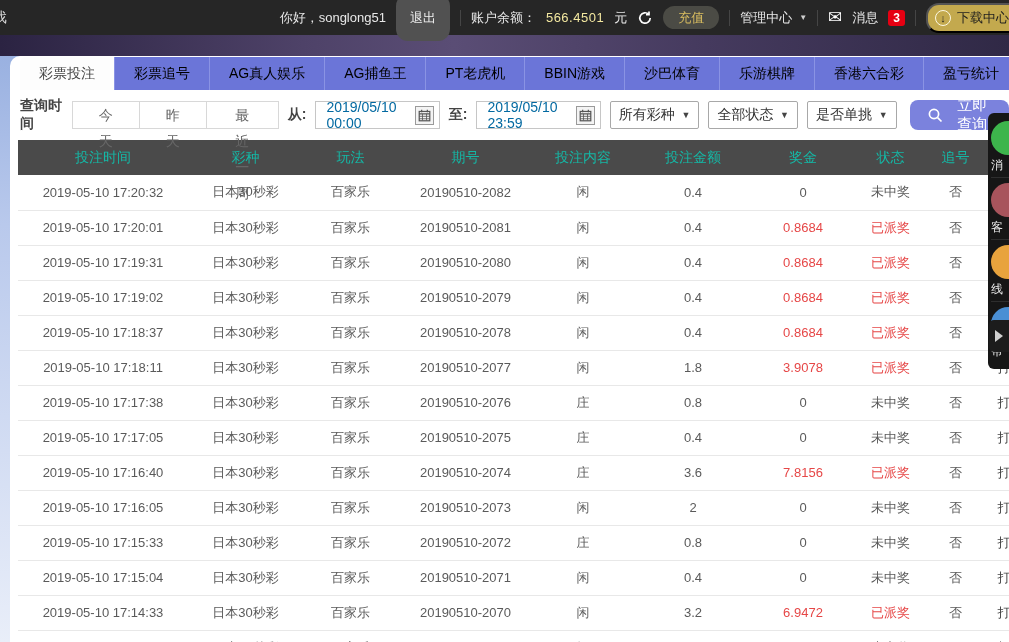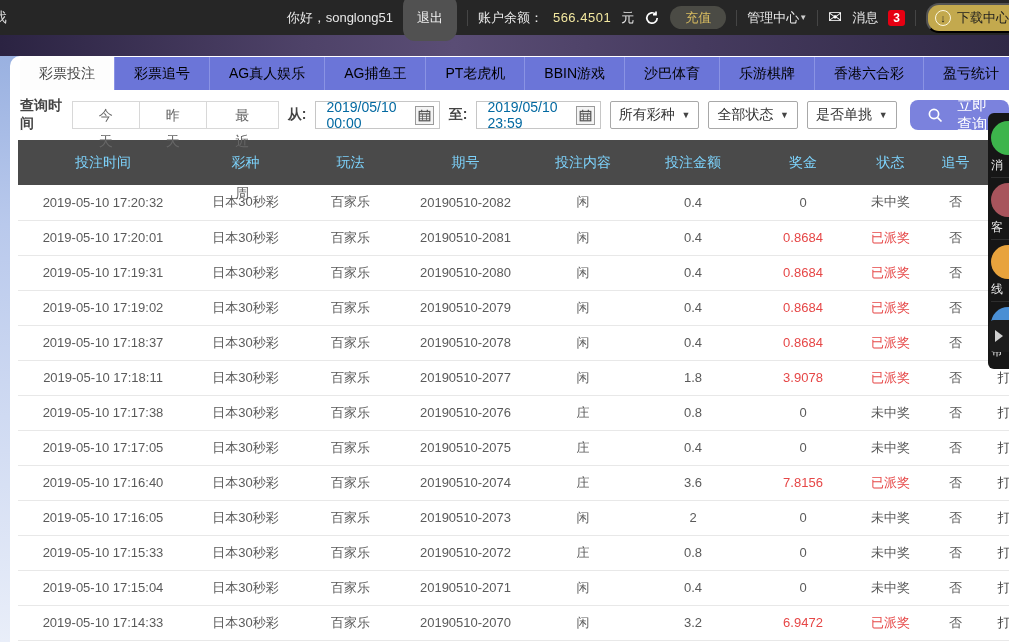--- a/index.html
+++ b/index.html
@@ -15,21 +15,21 @@
     color:#e8e8e8; font-size:13px; padding:0 0 0 0; position:relative; z-index:5;
   }
   .tb-partial { margin-left:-7px; color:#ddd; font-size:14px; }
   .tb-right { margin-left:auto; display:flex; align-items:center; gap:10px; white-space:nowrap; }
   .tb-sep { width:1px; height:16px; background:#454545; display:inline-block; }
   .pill { border:none; border-radius:12px; font-size:13px; cursor:pointer; line-height:1; }
   .logout-pill { background:#515151; color:#f0f0f0; padding:17px 14px; }
   .balance { color:#f3e8a0; letter-spacing:0.5px; }
   .refresh-icon { display:inline-flex; cursor:pointer; }
   .recharge-pill { background:#4b4b45; color:#d9bd60; padding:5px 15px; }
-  .admin-menu { display:inline-flex; align-items:center; cursor:pointer; }
+  .admin-menu { display:inline-flex; align-items:center; gap:7px; cursor:pointer; }
   .caret-down { font-size:8px; color:#cfcfcf; }
   .mail-icon { font-size:17px; color:#fff; cursor:pointer; }
   .badge { background:#e60012; color:#fff; font-size:12px; font-weight:bold; padding:1px 5px; border-radius:3px; }
   .download-pill {
     background:#c3a94e; color:#1d1d1d; display:inline-flex; align-items:center; gap:6px;
     padding:4px 14px 4px 7px; border-radius:13px; margin-right:-16px; font-size:13px; cursor:pointer;
   }
   .dl-circle {
     width:16px; height:16px; border-radius:50%; border:1px solid #fdf8e2; color:#252525;
     display:inline-flex; align-items:center; justify-content:center; font-size:11px; font-weight:bold;
@@ -64,21 +64,21 @@
     height:28px; width:112px; padding:0 8px; background:#fff; color:#333; font-size:14px; border-radius:2px; cursor:pointer;
   }
   .sel-caret { font-size:9px; color:#444; }
   .search-btn {
     display:inline-flex; align-items:center; gap:9px; background:#7b82dd; color:#fff;
     height:30px; padding:0 17px; border:none; border-radius:8px; font-size:15px; margin-left:4px; cursor:pointer;
   }
   
   .table-wrap { margin:7px 0 0 8px; overflow:hidden; }
   table { border-collapse:collapse; table-layout:fixed; width:1020px; }
-  thead th { background:#4a4a4a; color:#7dd3fc; font-weight:normal; height:45px; font-size:14px; }
+  thead th { background:#4a4a4a; color:#14b8a6; font-weight:normal; height:35px; font-size:14px; }
   tbody td { height:35px; border-bottom:1px solid #e8e8e8; text-align:center; color:#5a5a5a; font-size:13px; background:#fff; }
   td.red { color:#e64747; }
   .print-link { color:#444; cursor:pointer; }
   
   .float-widget {
     position:absolute; top:113px; right:0; width:21px; background:#161616;
     border-radius:6px 0 0 6px; overflow:hidden; padding:5px 0 6px 0; z-index:10;
   }
   .fw-item { width:70px; margin:3px 0 3px 3px; }
   .fw-item + .fw-item { border-top:1px solid #2e2e2e; padding-top:5px; }

